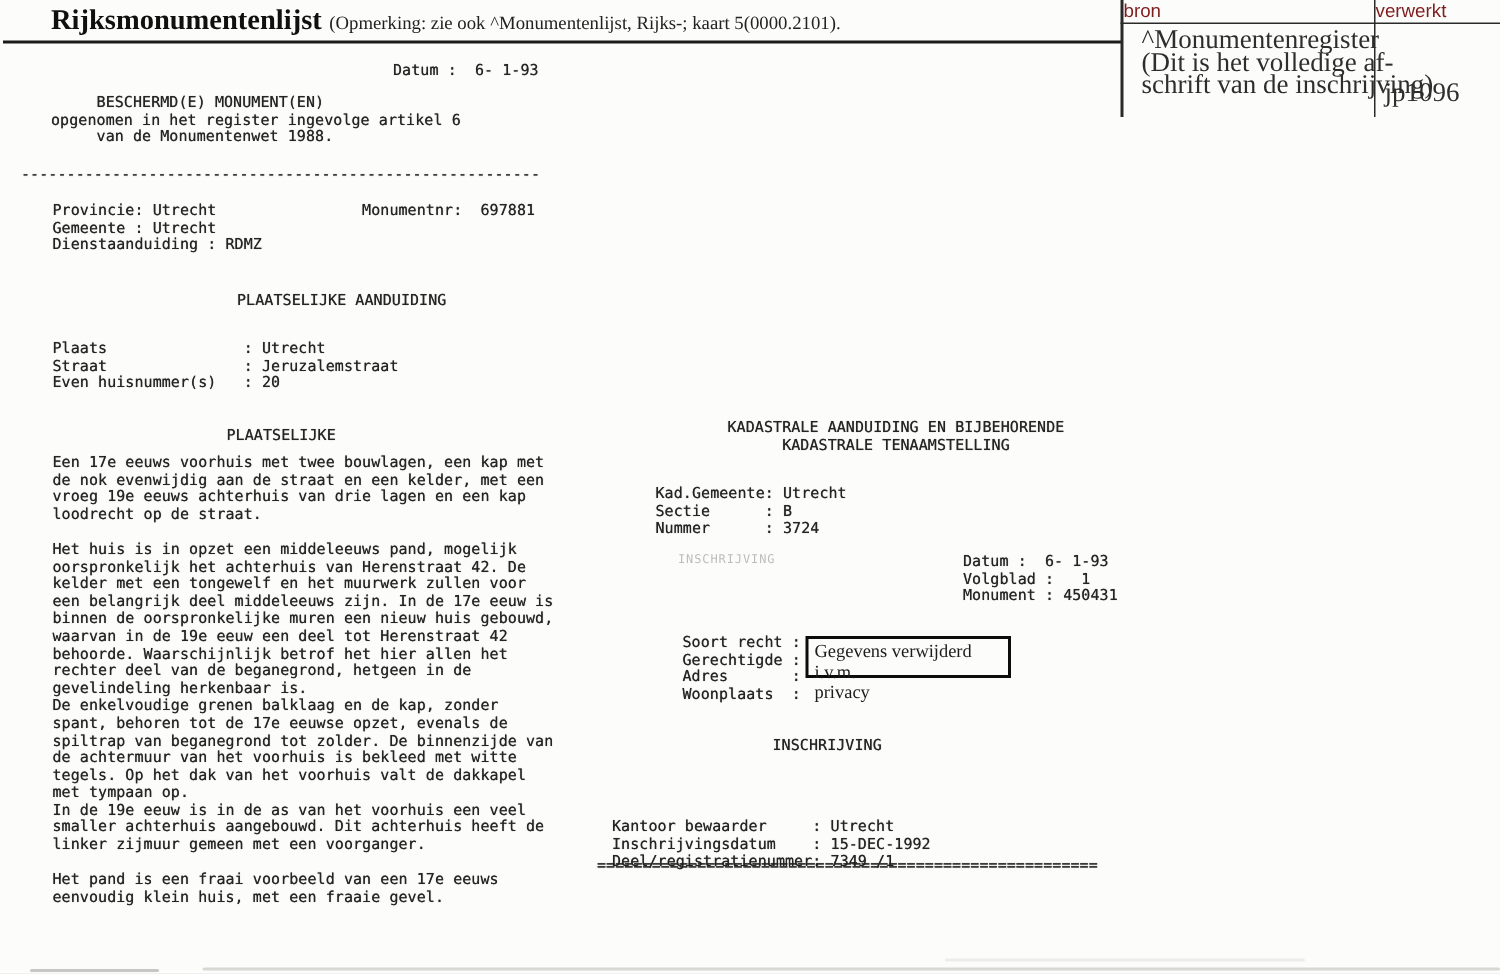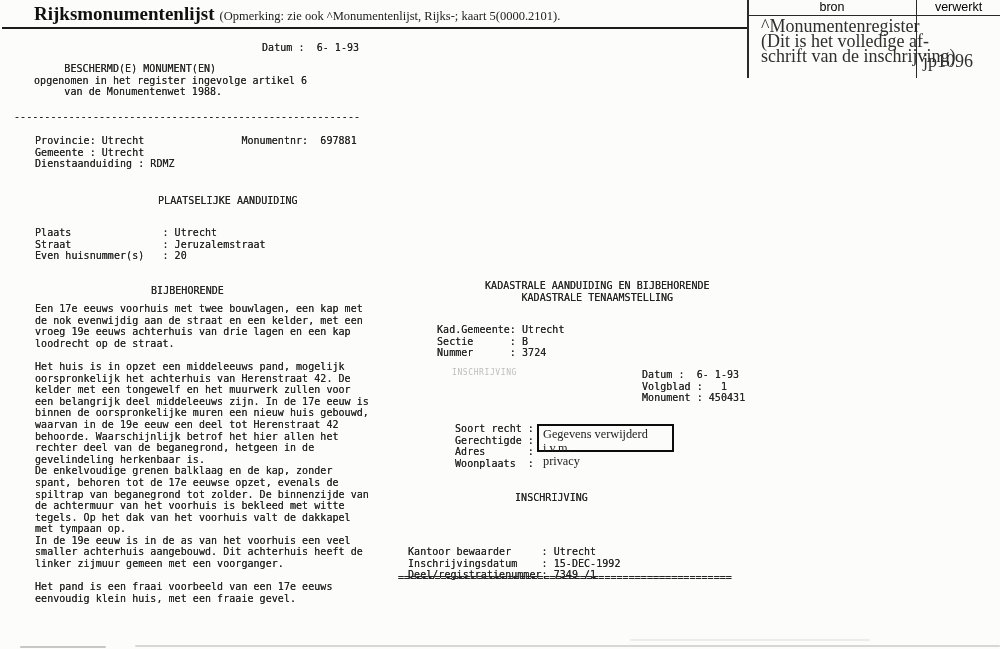--- a/index.html
+++ b/index.html
@@ -29,21 +29,21 @@
   .hdr .t-bold{font-family:"Liberation Serif",serif;font-weight:bold;font-size:19px;color:#101010;}
   .hdr .t-rest{font-family:"Liberation Serif",serif;font-size:19px;color:#181818;}
   .hdr .t-note{font-family:"Liberation Serif",serif;font-size:12.5px;color:#222;margin-left:5px;}
   .hdr-rule{position:absolute;left:2px;top:27px;width:746px;height:2.2px;background:#1b1b1b;}
   
   .vline{position:absolute;top:0;width:1.6px;height:78px;background:#2a2a2a;}
   .hline{position:absolute;left:747px;top:14.5px;width:253px;height:1.5px;background:#2a2a2a;}
   .cell-h{
     position:absolute;top:0;height:26px;
     font-family:"Liberation Sans",sans-serif;
-    font-size:12.5px;color:#000000;text-align:center;
+    font-size:12.5px;color:#7f1d1d;
   }
   .cell-serif{
     position:absolute;
     font-family:"Liberation Serif",serif;
     font-size:18px;line-height:14.8px;color:#2e2e2e;
     white-space:pre;margin:0;
   }
   
   .ghost{
     position:absolute;
@@ -90,21 +90,21 @@
 opgenomen in het register ingevolge artikel 6
      van de Monumentenwet 1988.</pre>
   <pre class="tw" style="left:14px;top:111px;">---------------------------------------------------------</pre>
   <pre class="tw" style="left:35px;top:135px;">Provincie: Utrecht                Monumentnr:  697881
 Gemeente : Utrecht
 Dienstaanduiding : RDMZ</pre>
   <pre class="tw" style="left:122px;top:195px;padding-left:36px;">PLAATSELIJKE AANDUIDING</pre>
   <pre class="tw" style="left:35px;top:227px;">Plaats               : Utrecht
 Straat               : Jeruzalemstraat
 Even huisnummer(s)   : 20</pre>
-  <pre class="tw" style="left:151px;top:285px;">BIJBEHORENDE</pre>
+  <pre class="tw" style="left:151px;top:285px;">PLAATSELIJKE</pre>
   <pre class="tw" style="left:35px;top:303px;">Een 17e eeuws voorhuis met twee bouwlagen, een kap met
 de nok evenwijdig aan de straat en een kelder, met een
 vroeg 19e eeuws achterhuis van drie lagen en een kap
 loodrecht op de straat.
 
 Het huis is in opzet een middeleeuws pand, mogelijk
 oorspronkelijk het achterhuis van Herenstraat 42. De
 kelder met een tongewelf en het muurwerk zullen voor
 een belangrijk deel middeleeuws zijn. In de 17e eeuw is
 binnen de oorspronkelijke muren een nieuw huis gebouwd,

